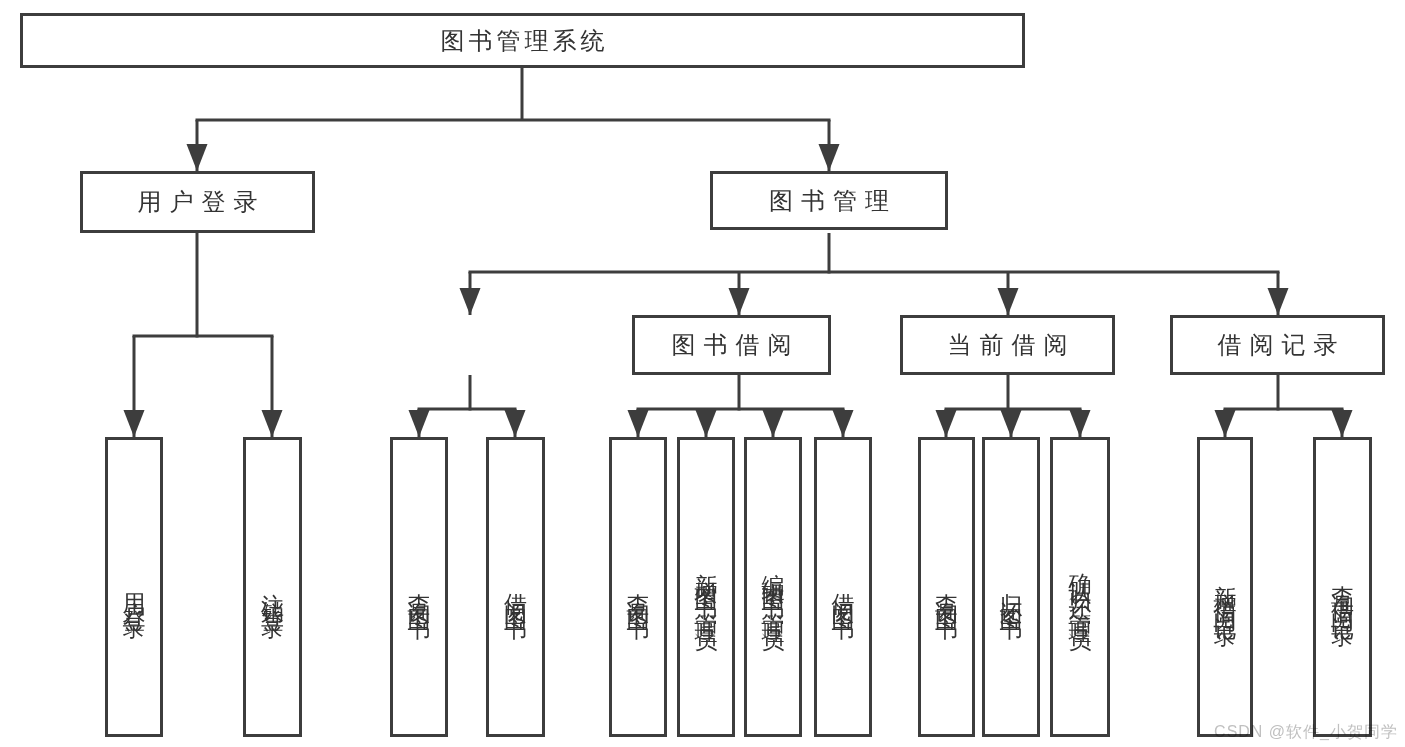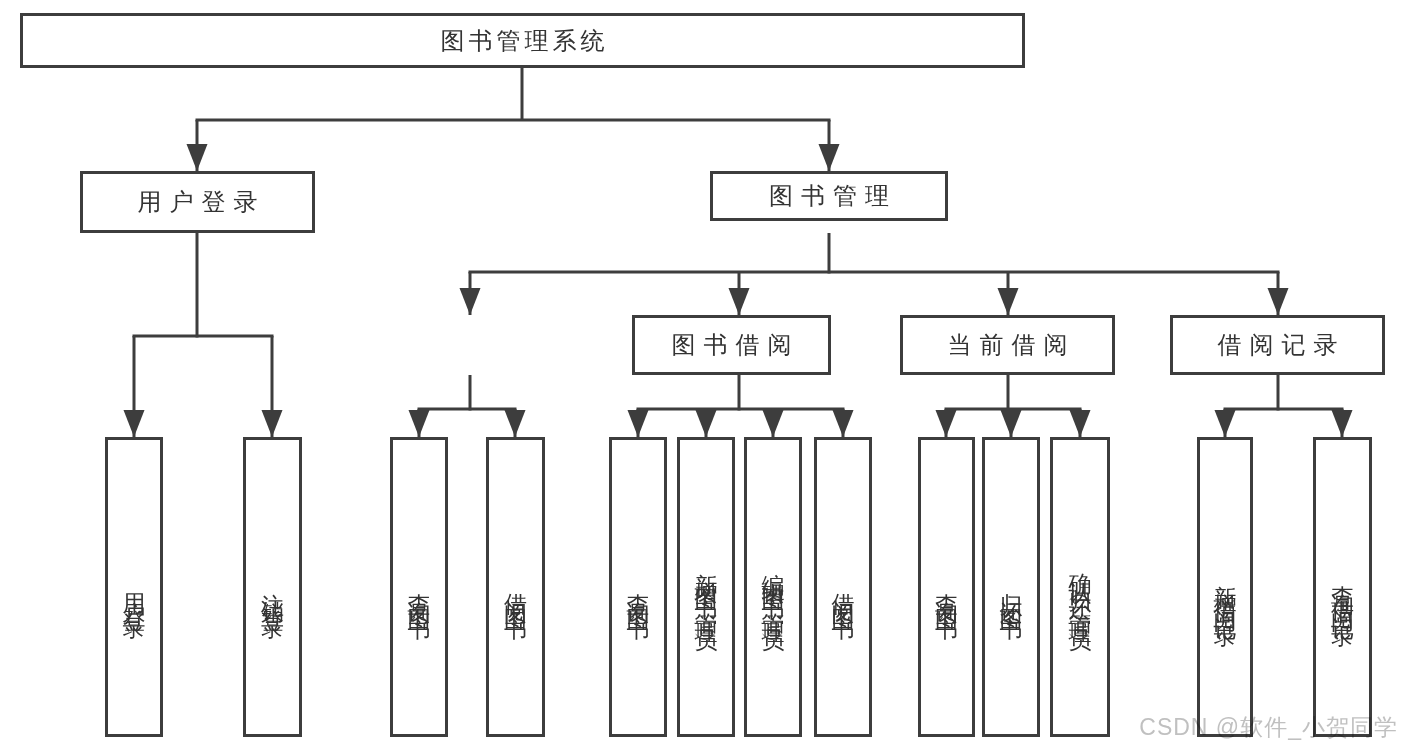--- a/index.html
+++ b/index.html
@@ -50,21 +50,21 @@
     letter-spacing: 8px;
     line-height: 1;
     padding-top: 8px;
     white-space: normal;
   }
   .watermark {
     position: absolute;
     right: 7px;
     bottom: 4px;
     z-index: 2;
-    font-size: 23px;
+    font-size: 16px;
     letter-spacing: 1px;
     color: #c0c0c0;
     mix-blend-mode: multiply;
     white-space: nowrap;
   }
 </style>
 </head>
 <body>
 
 <div class="stage">
@@ -140,21 +140,21 @@
     </g>
   </svg>
 
   <div class="box h root" style="left:20px; top:13px; width:1005px; height:55px;">
     <span class="lbl">图书管理系统</span>
   </div>
 
   <div class="box h" style="left:80px; top:171px; width:235px; height:62px;">
     <span class="lbl">用户登录</span>
   </div>
-  <div class="box h" style="left:710px; top:171px; width:238px; height:50px;">
+  <div class="box h" style="left:710px; top:171px; width:238px; height:59px;">
     <span class="lbl">图书管理</span>
   </div>
 
   <div class="box h" style="left:632px; top:315px; width:199px; height:60px;">
     <span class="lbl">图书借阅</span>
   </div>
   <div class="box h" style="left:900px; top:315px; width:215px; height:60px;">
     <span class="lbl">当前借阅</span>
   </div>
   <div class="box h" style="left:1170px; top:315px; width:215px; height:60px;">

